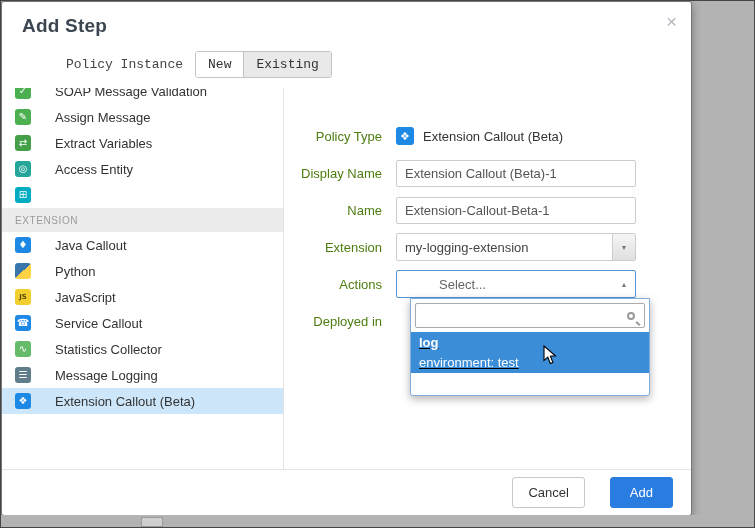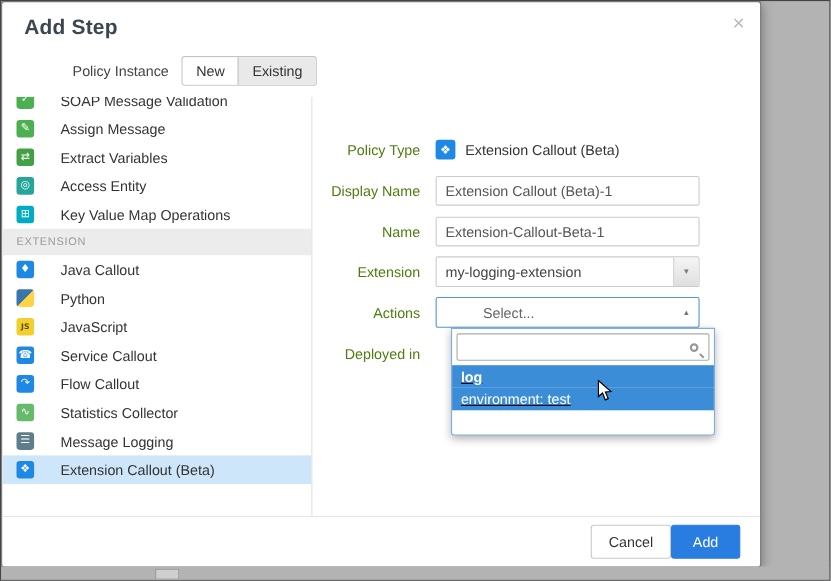--- a/index.html
+++ b/index.html
@@ -9,21 +9,21 @@
   .screen { position:relative; width:755px; height:528px; background:#b3b3b3; border:1px solid #444; overflow:hidden; }
 
   .modal { position:absolute; left:0; top:0; width:691px; height:515px; background:#fff; border:1px solid #777; border-radius:3px; display:flex; flex-direction:column; box-shadow:0 3px 10px rgba(0,0,0,.35); }
 
   
   .modal-header { position:relative; padding:13px 20px 6px 20px; }
   .modal-title { font-size:19px; font-weight:bold; color:#3c4651; letter-spacing:.2px; }
   .close { position:absolute; right:14px; top:10px; font-size:19px; color:#b4bac0; cursor:pointer; line-height:1; }
 
   
-  .toolbar { display:flex; align-items:center; padding:8px 0 10px 64px; }
+  .toolbar { display:flex; align-items:center; padding:8px 0 10px 64px;font-family:Liberation Mono, monospace; }
   .pi-label { font-size:13px; color:#444; margin-right:12px; }
   .segmented { display:inline-flex; border:1px solid #c3c3c3; border-radius:3px; overflow:hidden; }
   .seg { font-family:inherit; font-size:13px; color:#333; padding:5px 12px; background:#e9e9e9; border:none; cursor:pointer; }
   .seg + .seg { border-left:1px solid #c3c3c3; }
   .seg.active { background:#fff; }
 
   
   .content { flex:1; display:flex; overflow:hidden; }
   .sidebar { width:282px; border-right:1px solid #e2e2e2; overflow:hidden; }
   .list-scroll { margin-top:-10px; }
@@ -68,21 +68,21 @@
   .dropdown-panel { position:absolute; left:126px; top:28px; width:240px; background:#fff; border:1px solid #7faede; border-radius:0 0 3px 3px; box-shadow:0 3px 8px rgba(0,0,0,.3); z-index:10; padding:4px 4px 10px 4px; }
   .search-box { height:25px; border:1px solid #aaa; border-radius:2px; display:flex; align-items:center; padding:0 6px; background:#fff; }
   .search-box input { flex:1; border:none; outline:none; font-size:13px; font-family:inherit; color:#333; min-width:0; }
   .mag { width:8px; height:8px; border:2px solid #999; border-radius:50%; position:relative; flex:none; margin-right:3px; }
   .mag::after { content:""; position:absolute; width:2px; height:5px; background:#999; left:8px; top:7px; transform:rotate(-45deg); }
   .opts { margin:4px -4px 12px -4px;text-decoration:underline; }
   .opt { background:var(--dropdown-highlight,#3c8dd8); color:#fff; font-size:13px; padding:3px 8px; cursor:pointer; }
   .opt.group { font-weight:bold; padding-bottom:2px; }
 
   
-  .footer { height:46px; border-top:1px solid #e4e4e4; display:flex; align-items:center; justify-content:flex-end; gap:0; padding-right:18px; }
+  .footer { height:46px; border-top:1px solid #e4e4e4; display:flex; align-items:center; justify-content:flex-end; gap:25px; padding-right:18px; }
   .btn { font-family:inherit; font-size:13px; border-radius:3px; padding:7px 15px; cursor:pointer; }
   .btn.cancel { background:#fff; border:1px solid #c9c9c9; color:#333; }
   .btn.add { background:var(--accent,#2a7de0); border:1px solid var(--accent,#2a7de0); color:#fff; padding:7px 19px; }
 
   .page-behind { position:absolute; left:0; right:0; bottom:0; height:12px; background:#b3b3b3; }
   .page-behind .frag { position:absolute; left:140px; top:2px; width:22px; height:10px; background:#cfcfcf; border:1px solid #9a9a9a; }
 
   .cursor { position:absolute; left:542px; top:344px; z-index:20; }
 </style>
 </head>
@@ -120,44 +120,39 @@
           <div class="item">
             <span class="ic ic-extract"></span>
             <span>Extract Variables</span>
           </div>
           <div class="item">
             <span class="ic ic-access"></span>
             <span>Access Entity</span>
           </div>
           <div class="item">
             <span class="ic ic-kvm"></span>
-            <span>Key Value Map Operations</span>
           </div>
 
           <div class="section-header">EXTENSION</div>
 
           <div class="item">
             <span class="ic ic-java"></span>
             <span>Java Callout</span>
           </div>
           <div class="item">
             <span class="ic ic-python"></span>
             <span>Python</span>
           </div>
           <div class="item">
             <span class="ic ic-js"></span>
             <span>JavaScript</span>
           </div>
           <div class="item">
             <span class="ic ic-service"></span>
             <span>Service Callout</span>
-          </div>
-          <div class="item">
-            <span class="ic ic-flow"></span>
-            <span>Flow Callout</span>
           </div>
           <div class="item">
             <span class="ic ic-stats"></span>
             <span>Statistics Collector</span>
           </div>
           <div class="item">
             <span class="ic ic-mlog"></span>
             <span>Message Logging</span>
           </div>
           <div class="item selected">

